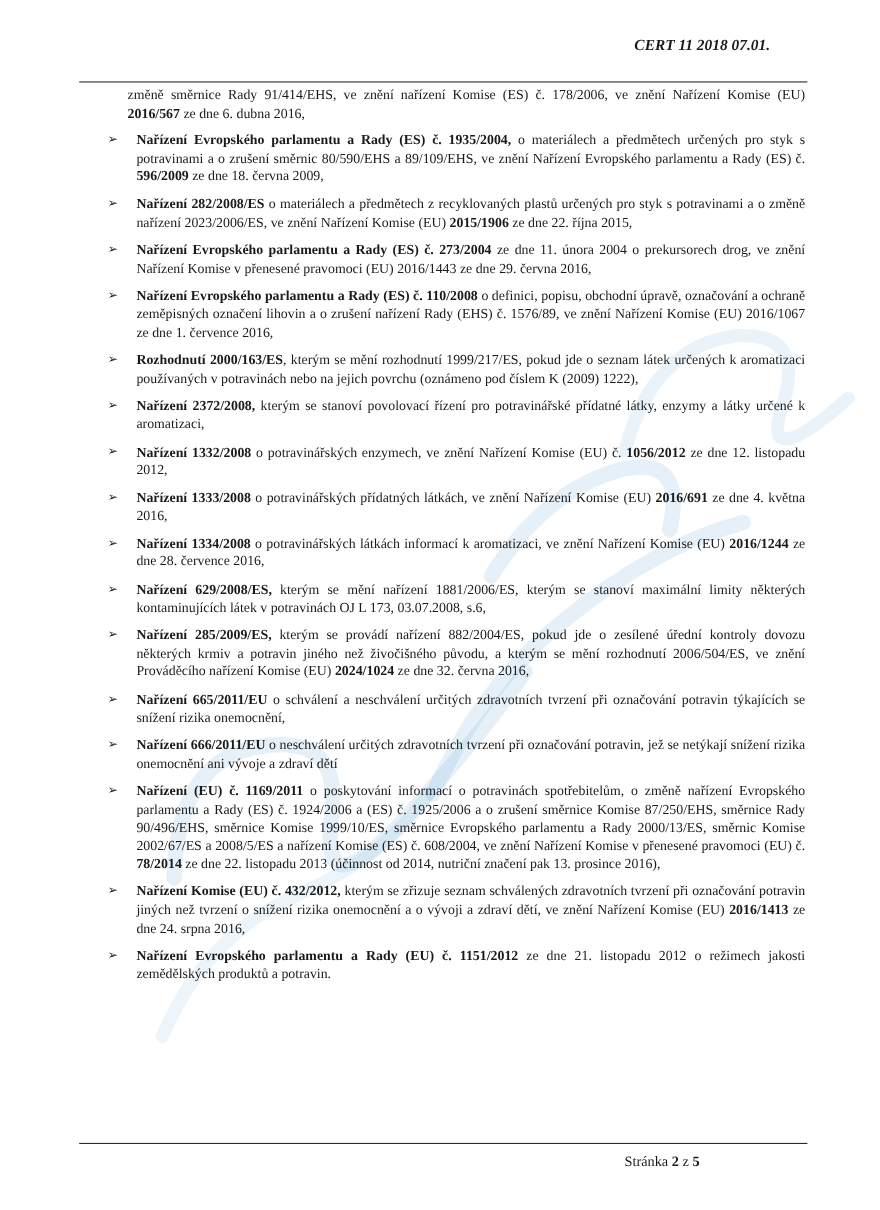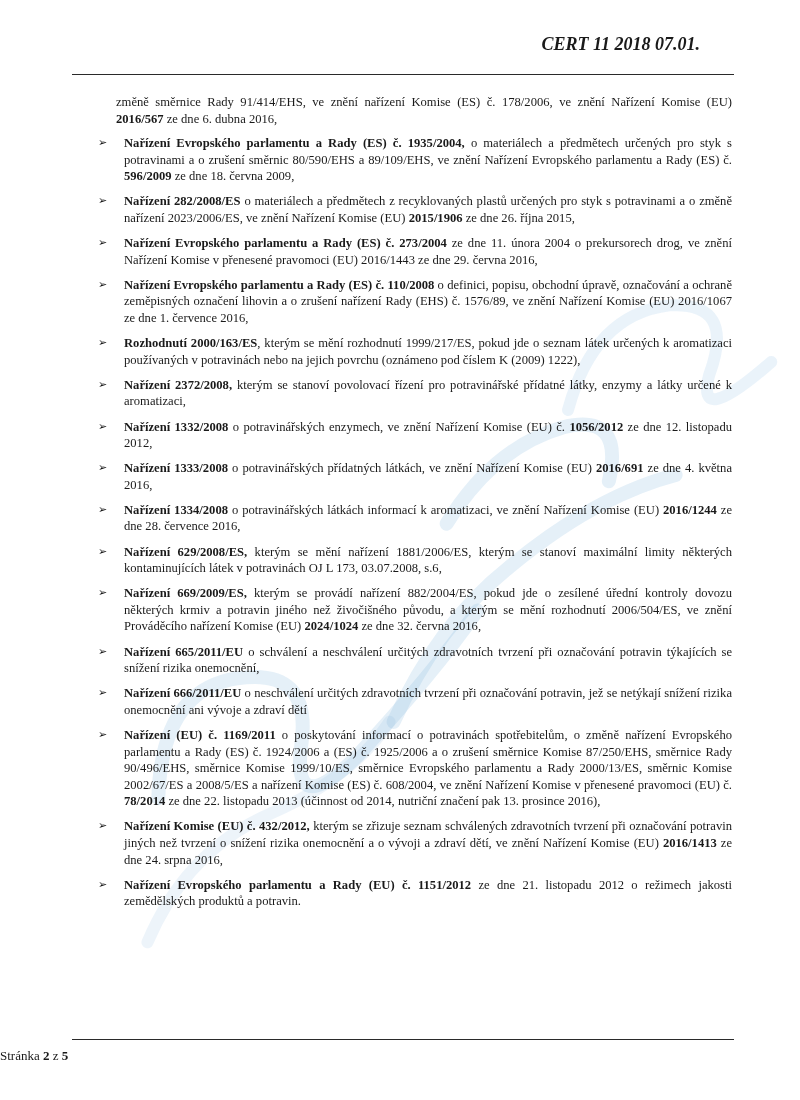--- a/index.html
+++ b/index.html
@@ -20,35 +20,35 @@
     width: 800px; height: 1100px;
     pointer-events: none;
     z-index: 0;
   }
   .header {
     position: absolute;
     top: 34px;
     right: 100px;
     font-style: italic;
     font-weight: bold;
-    font-size: 18px;
+    font-size: 14px;
     z-index: 2;
   }
   .rule {
     position: absolute;
     left: 72px;
     width: 662px;
     border-top: 1.6px solid #2a2a2a;
     z-index: 2;
   }
   .top-rule { top: 74px; }
   .bottom-rule { top: 1039px; }
   .body {
     position: absolute;
-    top: 92px;
+    top: 76px;
     left: 72px;
     width: 660px;
     z-index: 1;
     font-size: 12.6px;
     line-height: 16.6px;
     text-align: justify;
   }
   .intro {
     margin: 2px 0 8px 44px;
   }
@@ -65,21 +65,21 @@
     line-height: 16.6px;
     color: #111;
   }
   .item-text { flex: 1; }
   .bold, b { font-weight: bold; }
   .footer {
     position: absolute;
     top: 1048px;
     left: 0;
     width: 636px;
-    text-align: left;
+    text-align: right;
     font-size: 13px;
     z-index: 2;
   }
 </style>
 </head>
 <body>
 
 <div class="page">
 
   <div class="watermark">
@@ -105,21 +105,21 @@
 
   <div class="body">
     <div class="intro"><span class="para-text"><span>změně směrnice Rady 91/414/EHS, ve znění nařízení Komise (ES) č. 178/2006, ve znění Nařízení Komise (EU) </span><span class="bold">2016/567</span><span> ze dne 6. dubna 2016,</span></span></div>
     <div class="list">
         <div class="item">
           <span class="bullet">➢</span>
           <div class="item-text"><span class="bold">Nařízení Evropského parlamentu a Rady (ES) č. 1935/2004,</span><span> o materiálech a předmětech určených pro styk s potravinami a o zrušení směrnic 80/590/EHS a 89/109/EHS, ve znění Nařízení Evropského parlamentu a Rady (ES) č. </span><span class="bold">596/2009</span><span> ze dne 18. června 2009,</span></div>
         </div>
         <div class="item">
           <span class="bullet">➢</span>
-          <div class="item-text"><span class="bold">Nařízení 282/2008/ES</span><span> o materiálech a předmětech z recyklovaných plastů určených pro styk s potravinami a o změně nařízení 2023/2006/ES, ve znění Nařízení Komise (EU) </span><span class="bold">2015/1906</span><span> ze dne 26. října 2015,</span></div>
+          <div class="item-text"><span class="bold">Nařízení 282/2008/ES</span><span> o materiálech a předmětech z recyklovaných plastů určených pro styk s potravinami a o změně nařízení 2023/2006/ES, ve znění Nařízení Komise (EU) </span><span class="bold">2015/1906</span><span> ze dne 22. října 2015,</span></div>
         </div>
         <div class="item">
           <span class="bullet">➢</span>
           <div class="item-text"><span class="bold">Nařízení Evropského parlamentu a Rady (ES) č. 273/2004</span><span> ze dne 11. února 2004 o prekursorech drog, ve znění Nařízení Komise v přenesené pravomoci (EU) 2016/1443 ze dne 29. června 2016,</span></div>
         </div>
         <div class="item">
           <span class="bullet">➢</span>
           <div class="item-text"><span class="bold">Nařízení Evropského parlamentu a Rady (ES) č. 110/2008</span><span> o definici, popisu, obchodní úpravě, označování a ochraně zeměpisných označení lihovin a o zrušení nařízení Rady (EHS) č. 1576/89, ve znění Nařízení Komise (EU) 2016/1067 ze dne 1. července 2016,</span></div>
         </div>
         <div class="item">
@@ -141,21 +141,21 @@
         <div class="item">
           <span class="bullet">➢</span>
           <div class="item-text"><span class="bold">Nařízení 1334/2008</span><span> o potravinářských látkách informací k aromatizaci, ve znění Nařízení Komise (EU) </span><span class="bold">2016/1244</span><span> ze dne 28. července 2016,</span></div>
         </div>
         <div class="item">
           <span class="bullet">➢</span>
           <div class="item-text"><span class="bold">Nařízení 629/2008/ES,</span><span> kterým se mění nařízení 1881/2006/ES, kterým se stanoví maximální limity některých kontaminujících látek v potravinách OJ L 173, 03.07.2008, s.6,</span></div>
         </div>
         <div class="item">
           <span class="bullet">➢</span>
-          <div class="item-text"><span class="bold">Nařízení 669/2009/ES,</span><span> kterým se provádí nařízení 882/2004/ES, pokud jde o zesílené úřední kontroly dovozu některých krmiv a potravin jiného než živočišného původu, a kterým se mění rozhodnutí 2006/504/ES, ve znění Prováděcího nařízení Komise (EU) </span><span class="bold">2024/1024</span><span> ze dne 32. června 2016,</span></div>
+          <div class="item-text"><span class="bold">Nařízení 285/2009/ES,</span><span> kterým se provádí nařízení 882/2004/ES, pokud jde o zesílené úřední kontroly dovozu některých krmiv a potravin jiného než živočišného původu, a kterým se mění rozhodnutí 2006/504/ES, ve znění Prováděcího nařízení Komise (EU) </span><span class="bold">2024/1024</span><span> ze dne 32. června 2016,</span></div>
         </div>
         <div class="item">
           <span class="bullet">➢</span>
           <div class="item-text"><span class="bold">Nařízení 665/2011/EU</span><span> o schválení a neschválení určitých zdravotních tvrzení při označování potravin týkajících se snížení rizika onemocnění,</span></div>
         </div>
         <div class="item">
           <span class="bullet">➢</span>
           <div class="item-text"><span class="bold">Nařízení 666/2011/EU</span><span> o neschválení určitých zdravotních tvrzení při označování potravin, jež se netýkají snížení rizika onemocnění ani vývoje a zdraví dětí</span></div>
         </div>
         <div class="item">

